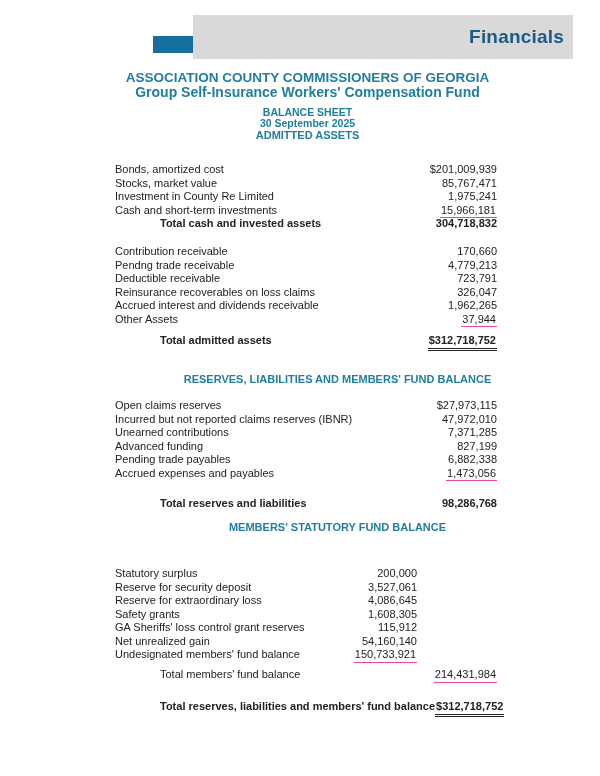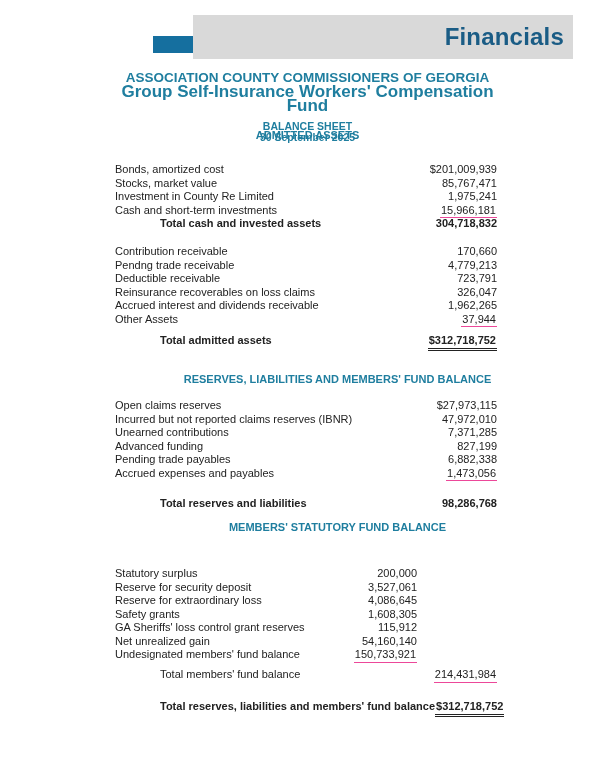--- a/index.html
+++ b/index.html
@@ -12,33 +12,33 @@
     overflow:hidden;
   }
   
   .header-bar{
     position:absolute;left:193px;top:15px;width:380px;height:44px;
     background:#d9d9d9;
     display:flex;align-items:center;justify-content:flex-end;
     padding-right:9px;box-sizing:border-box;
   }
   .brand{
-    font-size:24px;font-weight:bold;color:#1a5c85;letter-spacing:0.2px;
+    font-size:19px;font-weight:bold;color:#1a5c85;letter-spacing:0.2px;
   }
   .logo-block{
     position:absolute;left:153px;top:36px;width:40px;height:17px;
     background:#156f9f;
   }
   
   .title-block{
     position:absolute;left:115px;top:71px;width:385px;text-align:center;
     color:#1f7e9f;font-weight:bold;
   }
   .title-l1{font-size:13.5px;line-height:14px;}
-  .title-l2{font-size:17px;line-height:14px;}
+  .title-l2{font-size:14px;line-height:14px;}
   .title-l3{font-size:10.5px;line-height:11px;margin-top:8px;}
   .title-l4{font-size:10.5px;line-height:11px;}
   .section-heading{
     position:absolute;width:385px;text-align:center;
     color:#1f7e9f;font-weight:bold;font-size:11px;line-height:12px;
   }
   
   .rows{position:absolute;left:115px;width:382px;}
   .row{
     display:flex;justify-content:space-between;align-items:baseline;

